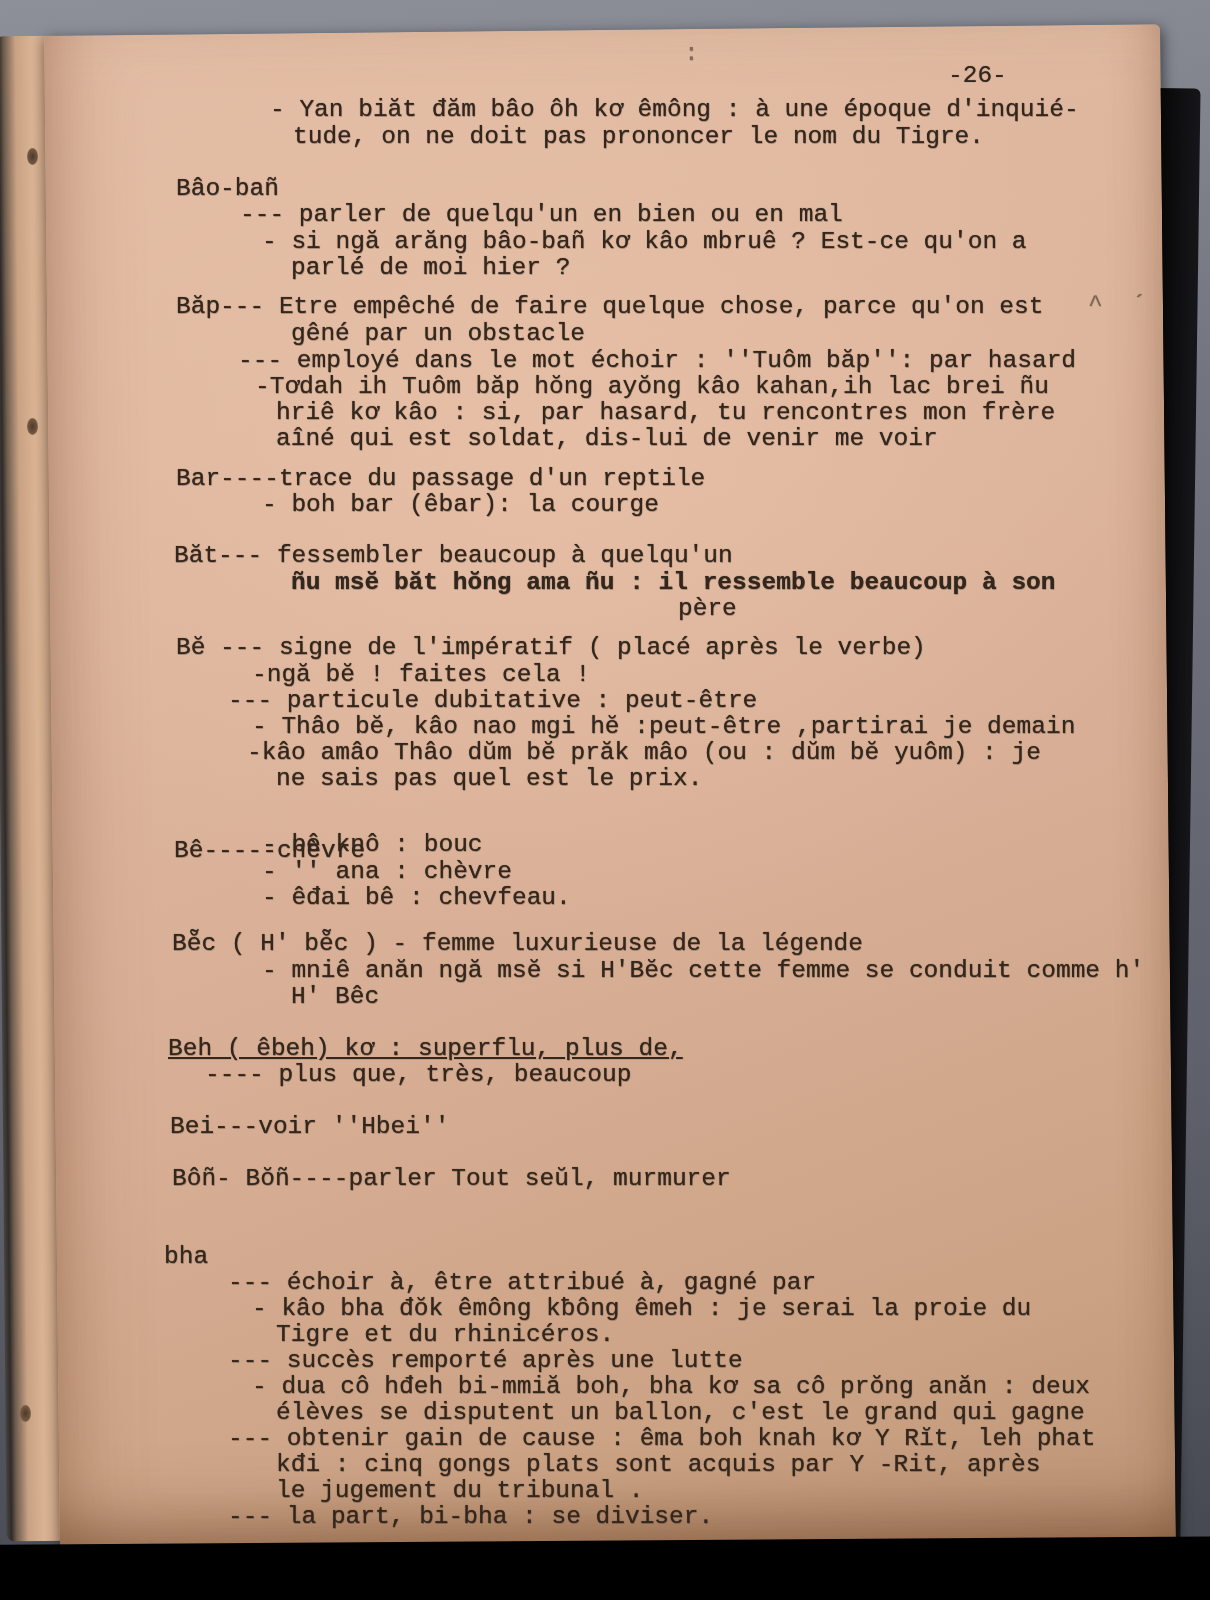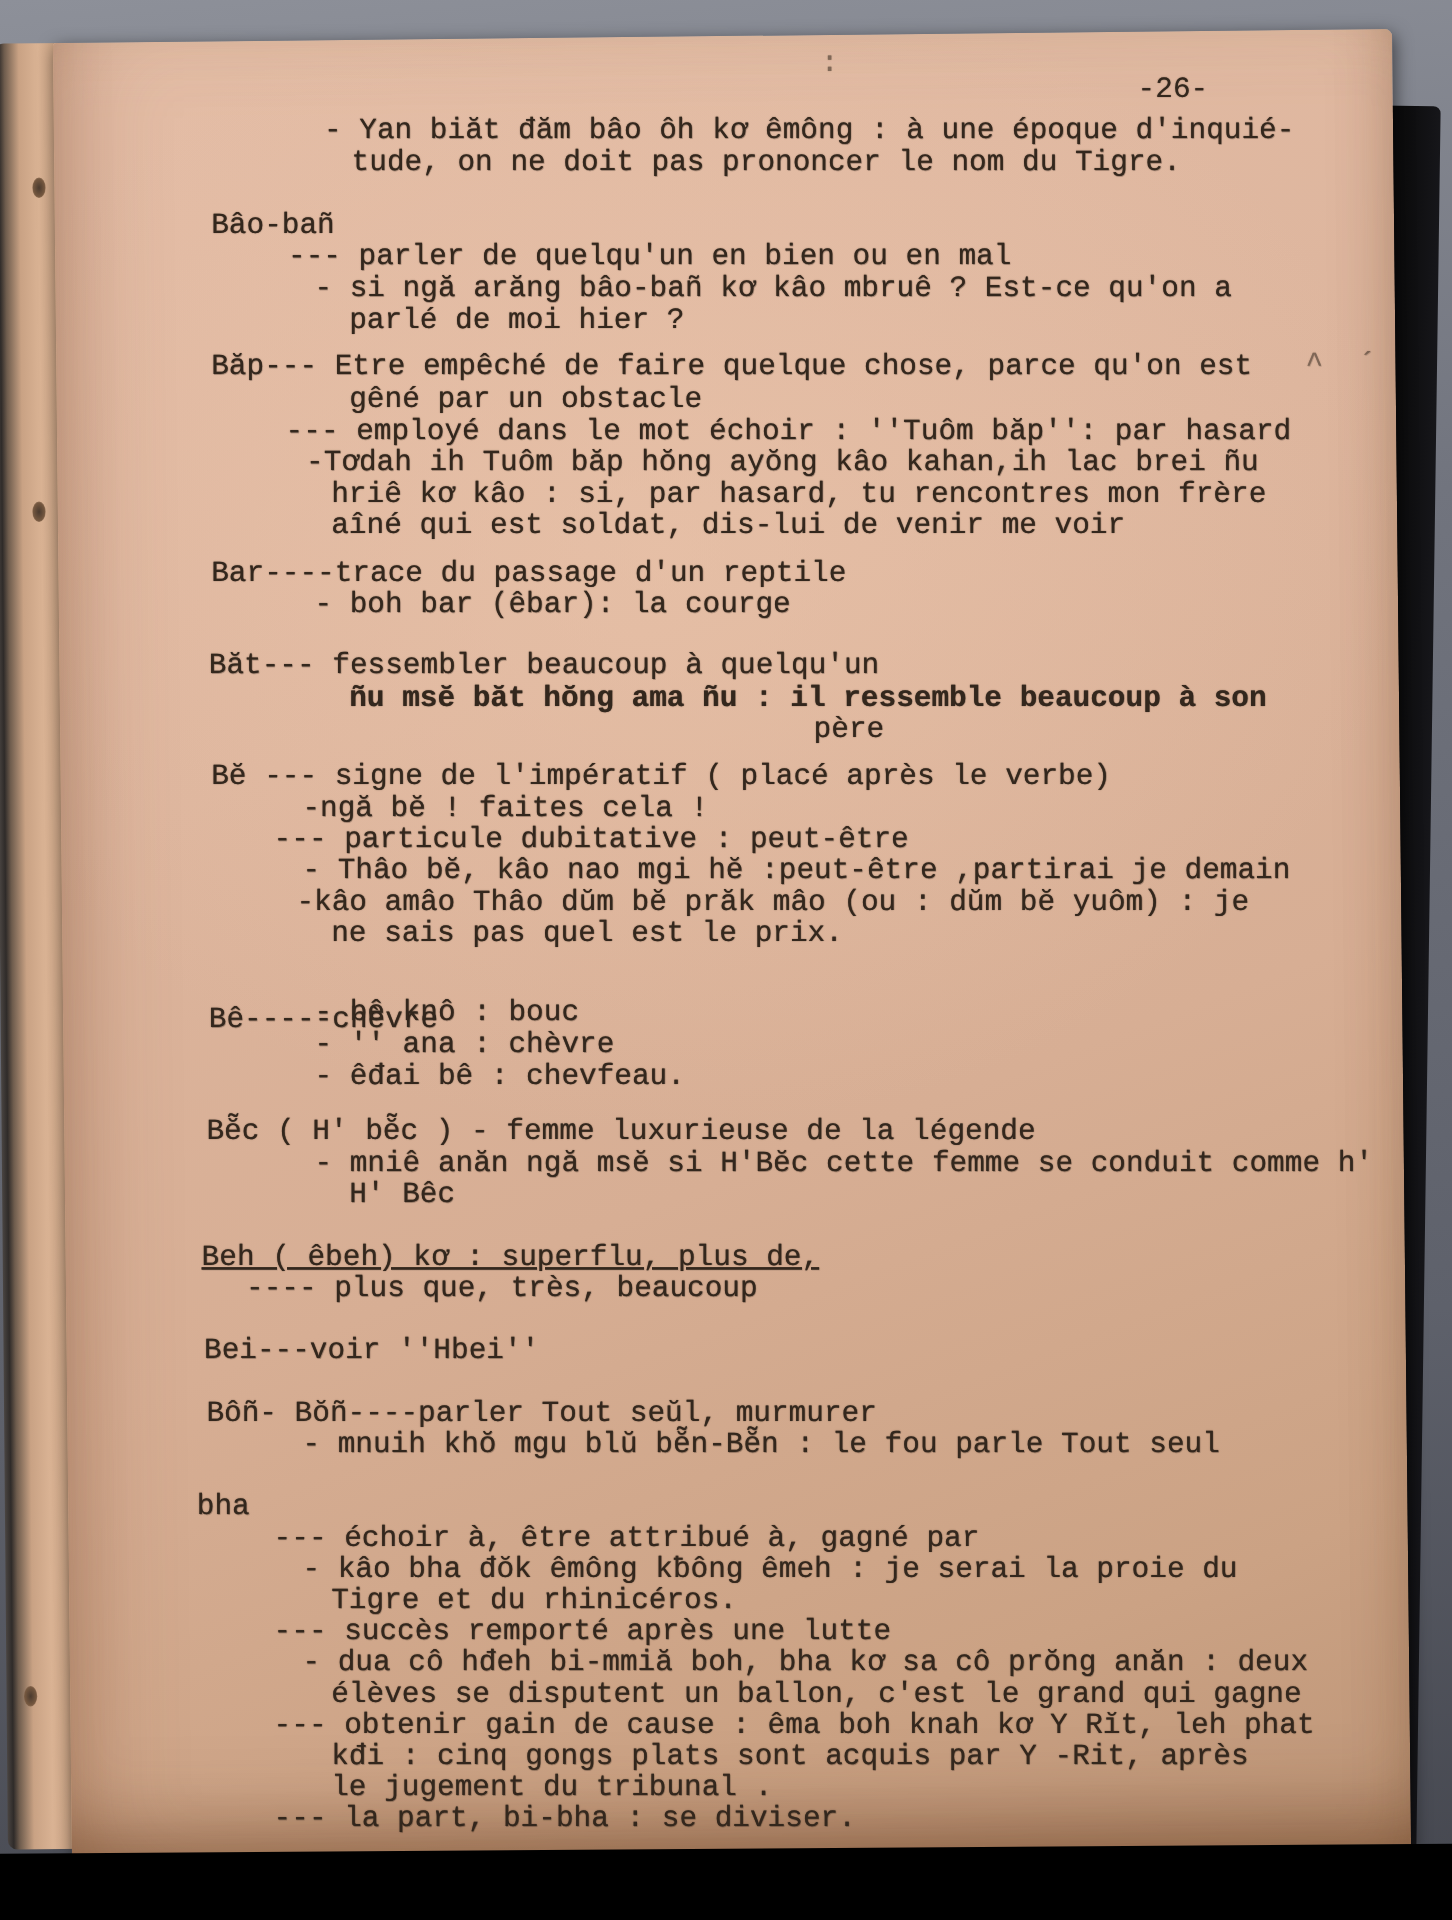--- a/index.html
+++ b/index.html
@@ -107,21 +107,20 @@
       <div class="tl" style="left: 262px; top: 831px;">- bê knô : bouc</div>
       <div class="tl" style="left: 262px; top: 858px;">- '' ana : chèvre</div>
       <div class="tl" style="left: 262px; top: 884px;">- êđai bê : chevfeau.</div>
       <div class="tl" style="left: 172px; top: 930px;">Bĕ̃c ( H' bĕ̃c ) - femme luxurieuse de la légende</div>
       <div class="tl" style="left: 262px; top: 957px;">- mniê anăn ngă msĕ si H'Bĕc cette femme se conduit comme h'</div>
       <div class="tl" style="left: 291px; top: 983px;">H' Bêc</div>
       <div class="tl" style="left: 168px; top: 1035px; text-decoration: underline;">Beh ( êbeh) kơ : superflu, plus de,</div>
       <div class="tl" style="left: 205px; top: 1061px;">---- plus que, très, beaucoup</div>
       <div class="tl" style="left: 170px; top: 1113px;">Bei---voir ''Hbei''</div>
       <div class="tl" style="left: 172px; top: 1165px;">Bôñ- Bŏñ----parler Tout seŭl, murmurer</div>
-      <div class="tl" style="left: 252px; top: 1191px;">- mnuih khŏ mgu blŭ bĕ̃n-Bĕ̃n : le fou parle Tout seul</div>
       <div class="tl" style="left: 164px; top: 1243px;">bha</div>
       <div class="tl" style="left: 228px; top: 1269px;">--- échoir à, être attribué à, gagné par</div>
       <div class="tl" style="left: 252px; top: 1295px;">- kâo bha đŏk êmông kƀông êmeh : je serai la proie du</div>
       <div class="tl" style="left: 276px; top: 1321px;">Tigre et du rhinicéros.</div>
       <div class="tl" style="left: 228px; top: 1347px;">--- succès remporté après une lutte</div>
       <div class="tl" style="left: 252px; top: 1373px;">- dua cô hđeh bi-mmiă boh, bha kơ sa cô prŏng anăn : deux</div>
       <div class="tl" style="left: 276px; top: 1399px;">élèves se disputent un ballon, c'est le grand qui gagne</div>
       <div class="tl" style="left: 228px; top: 1425px;">--- obtenir gain de cause : êma boh knah kơ Y Rĭt, leh phat</div>
       <div class="tl" style="left: 276px; top: 1451px;">kđi : cinq gongs plats sont acquis par Y -Rit, après</div>
       <div class="tl" style="left: 276px; top: 1477px;">le jugement du tribunal .</div>

